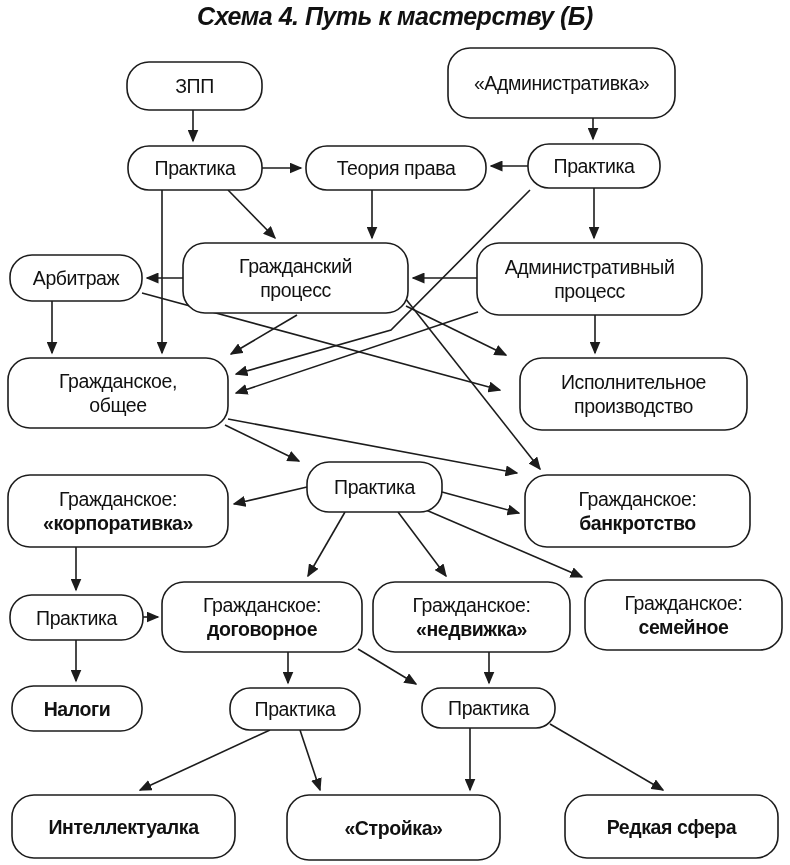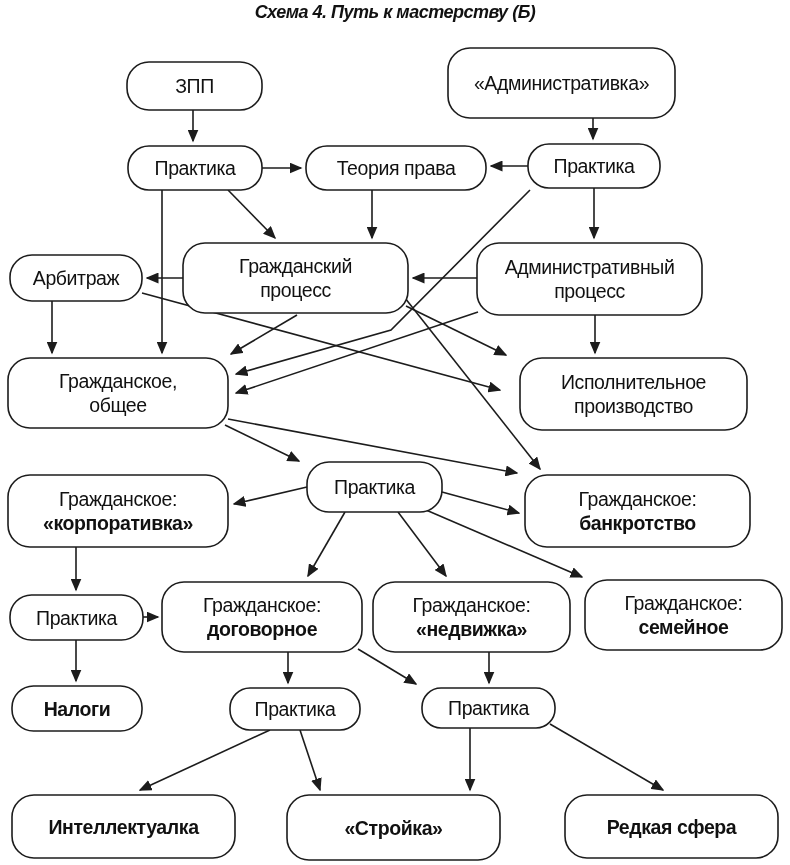--- a/index.html
+++ b/index.html
@@ -1,19 +1,19 @@
 <!DOCTYPE html>
 <html><head>
 <meta charset="utf-8">
 <style>
   html,body{margin:0;padding:0;background:#ffffff;}
   #stage{position:relative;width:790px;height:865px;background:#ffffff;overflow:hidden;
          font-family:"Liberation Sans",sans-serif;}
   #title{position:absolute;top:2px;left:0;width:100%;text-align:center;
-         font-size:18px;font-weight:bold;font-style:italic;color:#111;
+         font-size:25px;font-weight:bold;font-style:italic;color:#111;
          letter-spacing:-0.5px;}
   #diagram{position:absolute;left:0;top:0;}
   .node-rect{fill:#ffffff;stroke:#1c1c1c;stroke-width:1.6;}
   .edge{fill:none;stroke:#1c1c1c;stroke-width:1.6;}
   .node-label{fill:#111;font-family:"Liberation Sans",sans-serif;font-size:19.5px;
               letter-spacing:-0.4px;text-anchor:middle;}
   .node-label.bold{font-weight:bold;}
 </style>
 </head>
 <body>

